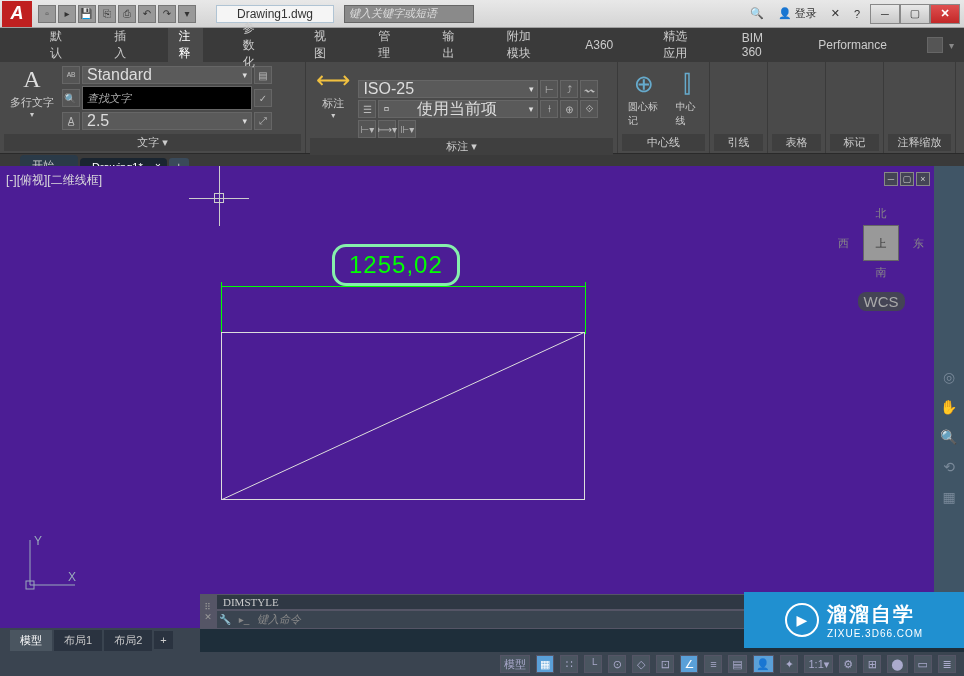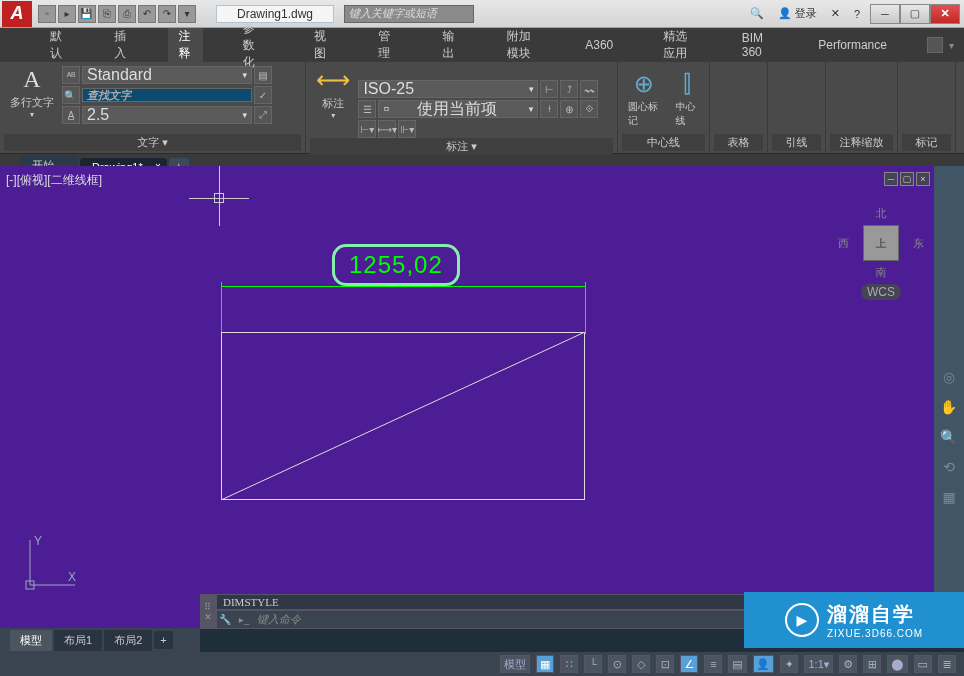--- a/index.html
+++ b/index.html
@@ -28,21 +28,21 @@
 
 .ribbon { height: 92px; background: #4a4a4a; display: flex; border-bottom: 1px solid #2a2a2a; }
 .ribbon-panel { border-right: 1px solid #3a3a3a; display: flex; flex-direction: column; padding: 2px 4px; }
 .panel-title { font-size: 11px; color: #ccc; text-align: center; padding: 1px 0; background: #3f3f3f; margin-top: auto; }
 .big-btn { display: flex; flex-direction: column; align-items: center; justify-content: center; color: #ccc; font-size: 11px; padding: 2px 6px; }
 .big-btn .icon { font-size: 24px; margin-bottom: 2px; }
 .row { display: flex; align-items: center; gap: 2px; }
 .dropdown { background: #5a5a5a; border: 1px solid #666; color: #ddd; font-size: 16px; height: 18px; padding: 0 4px; display: flex; align-items: center; justify-content: space-between; }
 .dropdown::after { content: "▾"; margin-left: 4px; font-size: 9px; }
 .small-icon { width: 18px; height: 18px; background: #555; border: 1px solid #666; font-size: 10px; display: flex; align-items: center; justify-content: center; color: #bbb; }
-.input-field { background: #0c4a6e; border: 1px solid #666; color: #aaa; font-size: 11px; font-style: italic; height: 14px; padding: 0 4px; display: flex; align-items: center; font-weight: bold; }
+.input-field { background: #000000; border: 1px solid #666; color: #aaa; font-size: 11px; font-style: italic; height: 24px; padding: 0 4px; display: flex; align-items: center; }
 
 
 .doctabs { height: 22px; background: #3a3a3a; display: flex; align-items: flex-end; padding-left: 20px; gap: 2px; }
 .doctab { background: #2a3a48; color: #ccc; font-size: 11px; padding: 3px 24px 3px 12px; border-radius: 4px 4px 0 0; position: relative; }
 .doctab.active { background: #1a2530; color: #fff; }
 .doctab .x { position: absolute; right: 6px; top: 3px; font-size: 10px; }
 .add-tab { width: 20px; height: 18px; background: #3a4a5a; color: #ccc; display: flex; align-items: center; justify-content: center; font-size: 12px; border-radius: 3px 3px 0 0; }
 
 
 .canvas { position: absolute; left: 0; top: 166px; right: 30px; bottom: 48px; background: #4c1d95; overflow: hidden; }
@@ -57,21 +57,21 @@
 
 .rect-shape { position: absolute; border: 1px solid #ddd; }
 
 .ucs { position: absolute; left: 20px; bottom: 30px; color: #9aa; font-size: 12px; }
 
 .vp-ctrls { position: absolute; right: 4px; top: 6px; display: flex; gap: 2px; }
 .vp-btn { width: 14px; height: 14px; border: 1px solid #888; background: #445; font-size: 9px; color: #ccc; display: flex; align-items: center; justify-content: center; }
 
 .viewcube { position: absolute; right: 10px; top: 40px; width: 86px; text-align: center; color: #888; font-size: 11px; }
 .viewcube-face { width: 36px; height: 36px; background: #999; margin: 4px auto; display: flex; align-items: center; justify-content: center; color: #333; border: 1px solid #666; }
-.wcs-badge { background: #445; color: #aaa; font-size: 12px; padding: 1px 6px; border-radius: 8px; display: inline-block; margin-top: 4px; }
+.wcs-badge { background: #445; color: #aaa; font-size: 15px; padding: 1px 6px; border-radius: 8px; display: inline-block; margin-top: 12px; }
 
 
 .navbar { position: absolute; right: 0; top: 166px; width: 30px; bottom: 48px; background: #405566; display: flex; flex-direction: column; align-items: center; gap: 8px; padding-top: 200px; }
 .nav-icon { width: 22px; height: 22px; color: #7a8a9a; font-size: 14px; display: flex; align-items: center; justify-content: center; }
 
 
 .cmd-area { position: absolute; left: 200px; right: 30px; bottom: 48px; height: 34px; display: flex; flex-direction: column; }
 .cmd-hist { background: #2f3844; color: #ccc; font-size: 11px; font-family: Liberation Serif, serif; padding: 1px 6px; border: 1px solid #556; }
 .cmd-input-row { background: #3a4450; display: flex; align-items: center; border: 1px solid #556; }
 .cmd-icon { width: 18px; height: 16px; color: #888; font-size: 10px; display: flex; align-items: center; justify-content: center; }
@@ -214,33 +214,33 @@
       <div class="big-btn">
         <span class="icon" style="color:#6ac">⫿</span>
         <span style="font-size:10px">中心线</span>
       </div>
     </div>
     <div class="panel-title">中心线</div>
   </div>
 
   <div class="ribbon-panel" style="width:58px">
     <div style="flex:1"></div>
-    <div class="panel-title">表格</div>
+    <div class="panel-title">引线</div>
   </div>
   <div class="ribbon-panel" style="width:58px">
     <div style="flex:1"></div>
-    <div class="panel-title">引线</div>
+    <div class="panel-title">表格</div>
+  </div>
+  <div class="ribbon-panel" style="width:58px">
+    <div style="flex:1"></div>
+    <div class="panel-title">标记</div>
   </div>
   <div class="ribbon-panel" style="width:72px">
     <div style="flex:1"></div>
     <div class="panel-title">注释缩放</div>
-  </div>
-  <div class="ribbon-panel" style="width:58px">
-    <div style="flex:1"></div>
-    <div class="panel-title">标记</div>
   </div>
 </div>
 
 <div class="doctabs">
   <div class="doctab"><span>开始</span></div>
   <div class="doctab active"><span>Drawing1*</span><span class="x">×</span></div>
   <div class="add-tab">+</div>
 </div>
 
 <div class="canvas">

